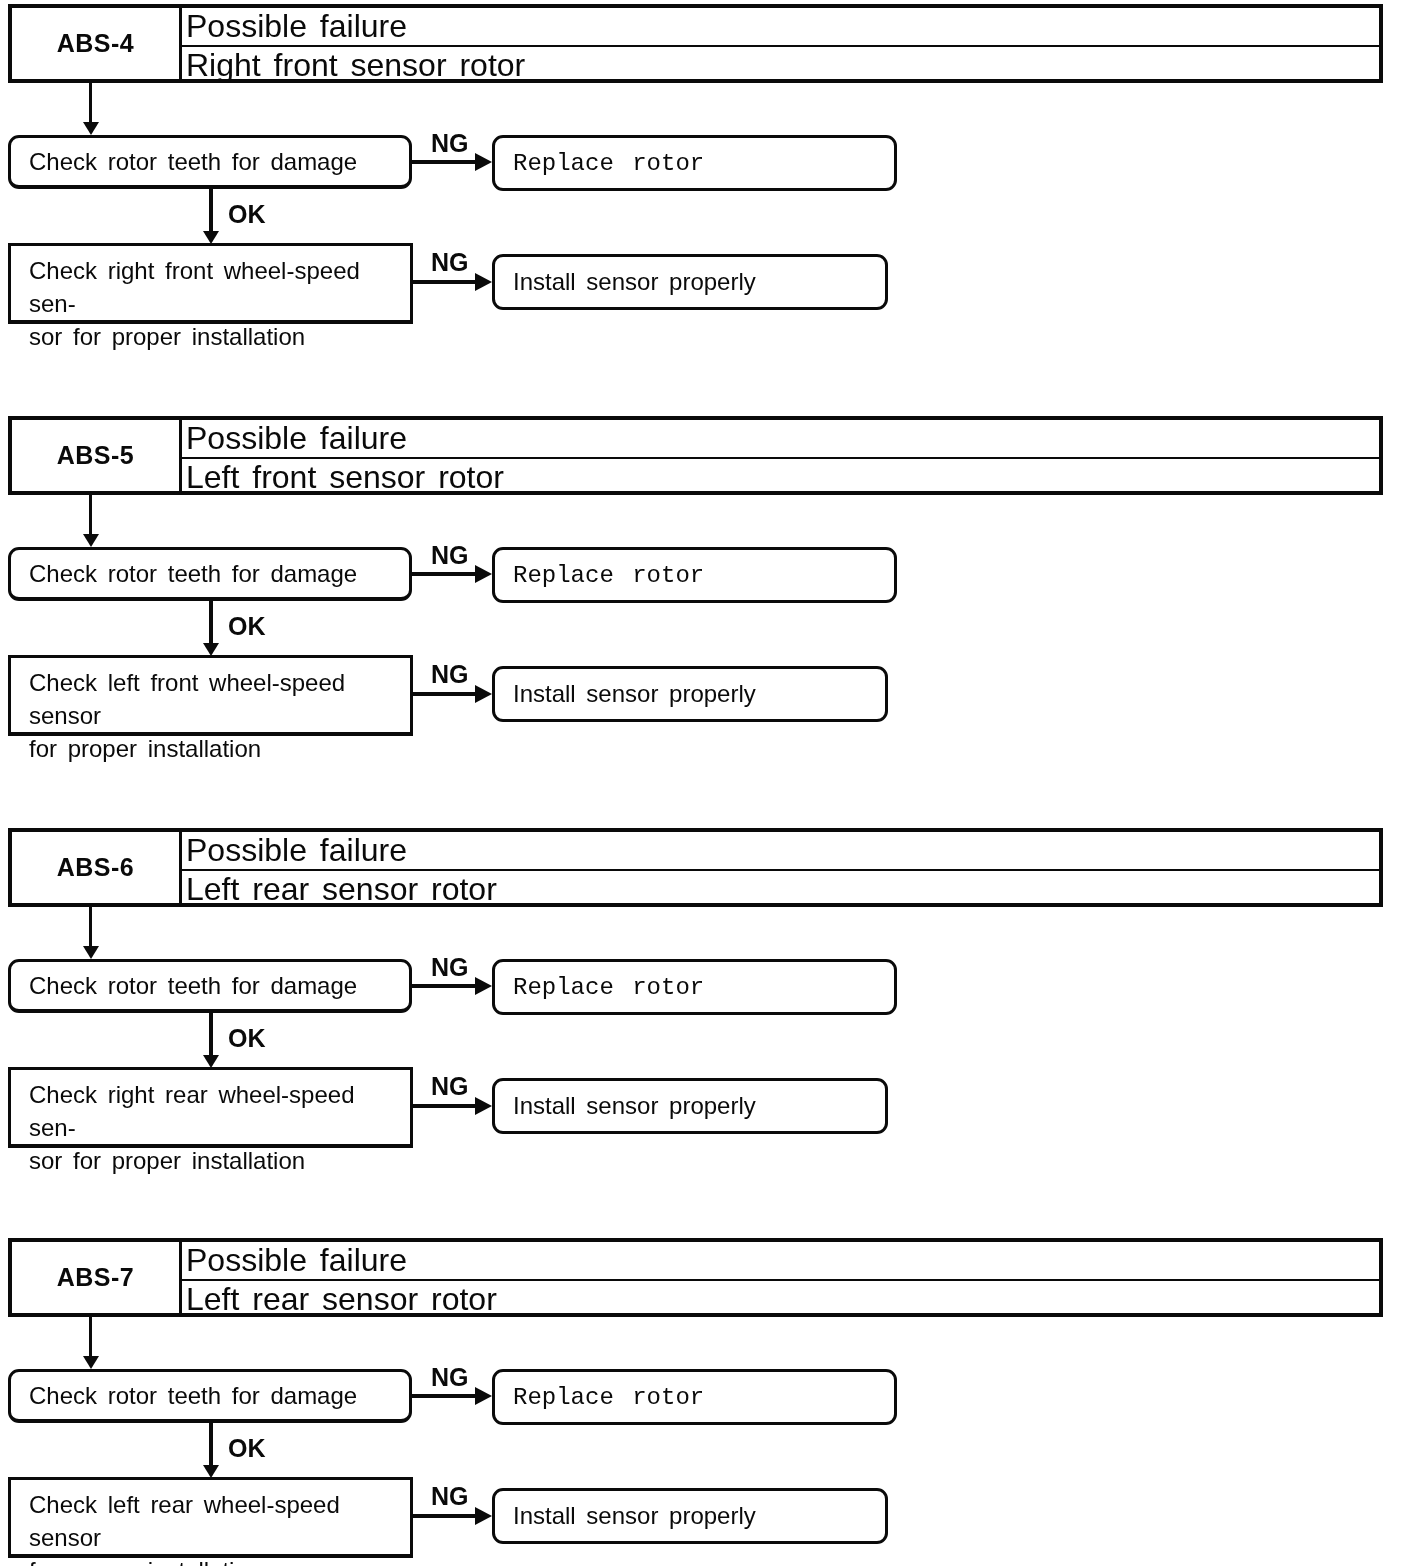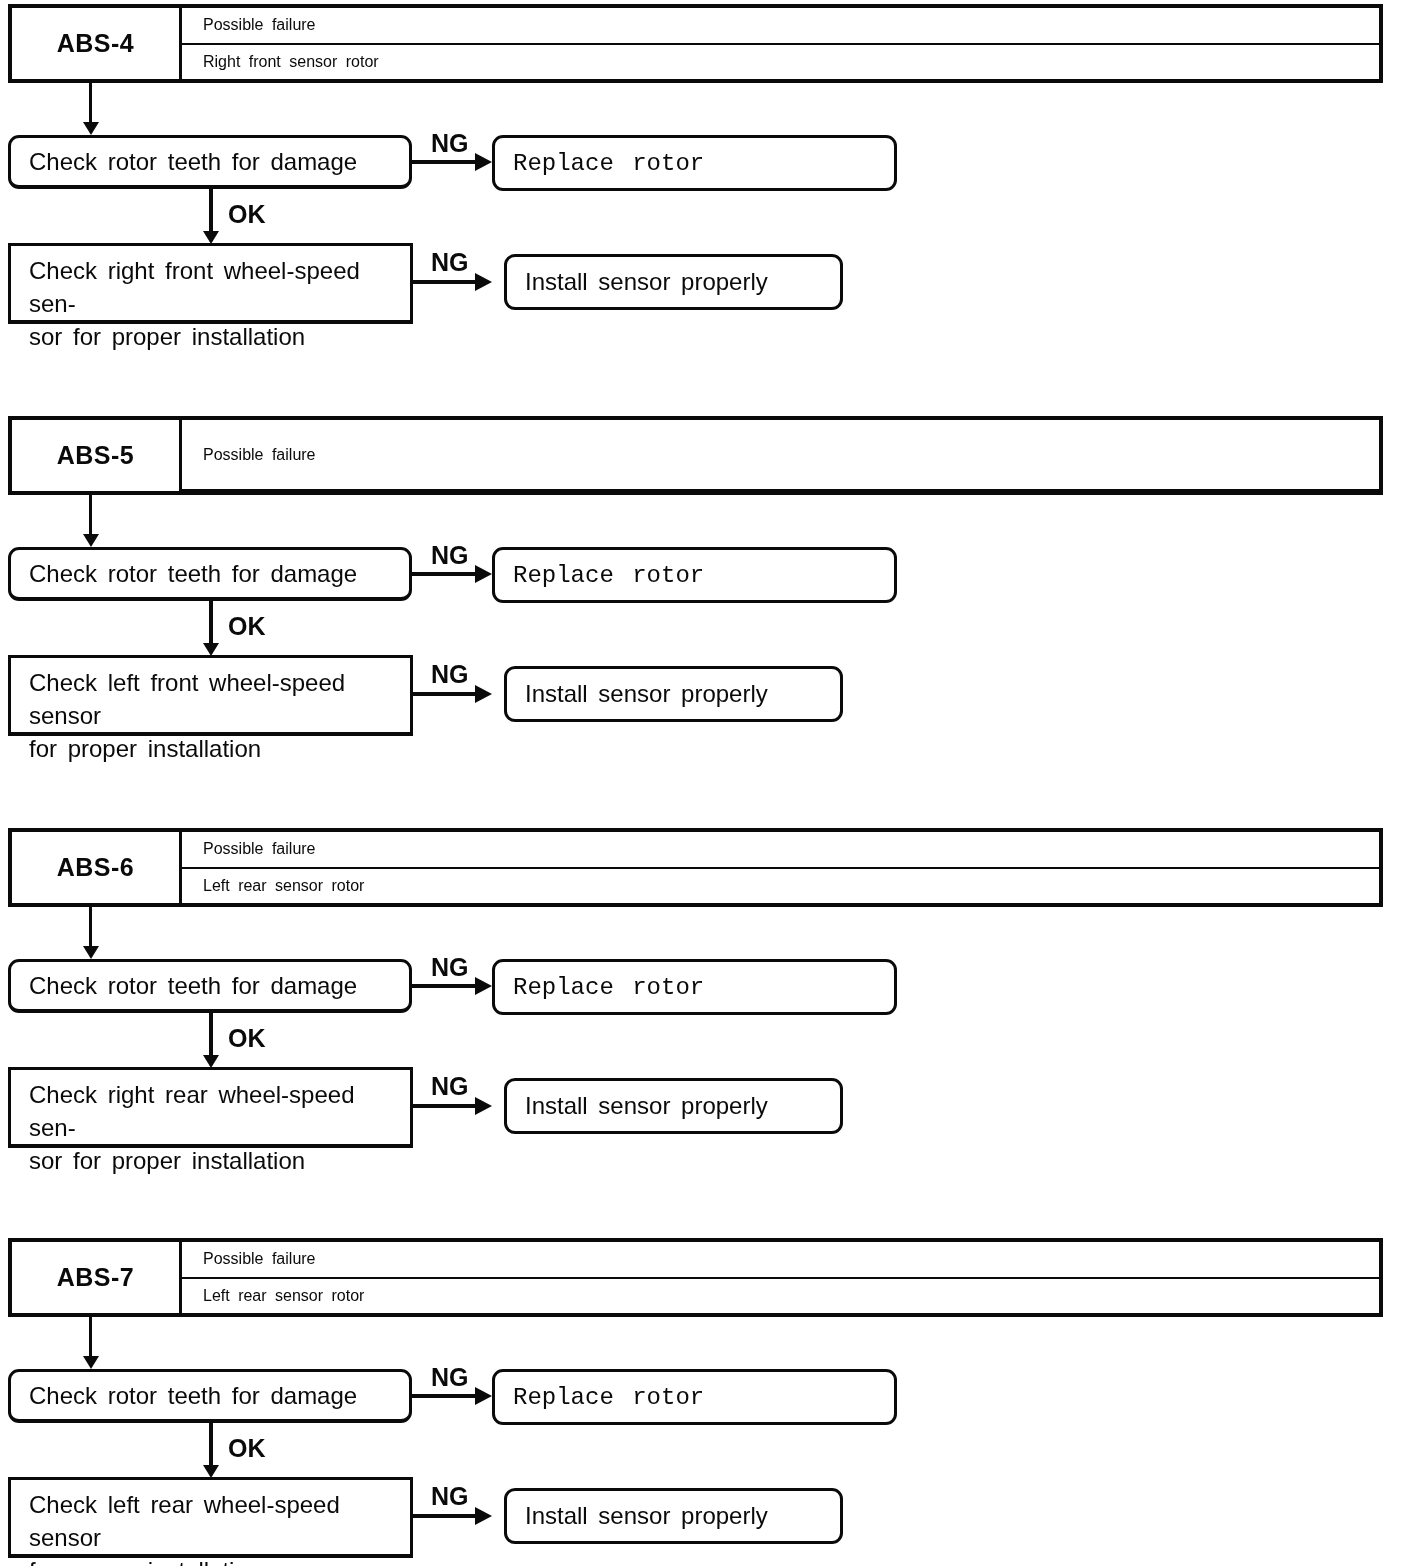--- a/index.html
+++ b/index.html
@@ -17,36 +17,36 @@
     border:4px solid var(--ink); box-sizing:border-box; display:flex;
     background:var(--paper);
   }
   .hdr-code {
     width:167px; flex:0 0 167px; border-right:3px solid var(--ink);
     display:flex; align-items:center; justify-content:center;
     font-weight:bold; font-size:25px; letter-spacing:0.5px;
   }
   .hdr-rows { flex:1; display:flex; flex-direction:column; }
   .hdr-row {
-    flex:1; display:flex; align-items:center; padding-left:21px;
-    font-size:16px; word-spacing:4px;
+    flex:1; display:flex; align-items:center; padding-left:4px;
+    font-size:32px; word-spacing:4px;
   }
   .hdr-row.first { border-bottom:2px solid var(--ink); }
 
   
   .box {
     position:absolute; box-sizing:border-box; border:3px solid var(--ink);
     font-size:24px; word-spacing:4px; background:var(--paper);
   }
   .box.single { display:flex; align-items:center; padding-left:18px;border-radius:11px; }
   .box.multi  { padding:8px 20px 0 18px; line-height:33px; white-space:pre-line; }
   .check1  { left:8px;   top:131px; width:404px; height:54px; border-width:3px 3px 4px 3px; }
   .action1 { left:492px; top:131px; width:405px; height:56px;font-family:Liberation Mono, monospace; }
   .check2  { left:8px;   top:239px; width:405px; height:81px; border-width:3px 3px 4px 3px; }
-  .action2 { left:504px; top:250px; width:339px; height:56px; }
+  .action2 { left:492px; top:250px; width:396px; height:56px; }
 
   
   .vline { position:absolute; background:var(--ink); }
   .vhead { position:absolute; width:0; height:0;
            border-left:8px solid transparent; border-right:8px solid transparent;
            border-top:13px solid var(--ink); }
   .entry-line { left:89px;  top:79px;  width:3px; height:41px; }
   .entry-head { left:83px;  top:118px; }
   .ok-line    { left:209px; top:185px; width:4px; height:43px; }
   .ok-head    { left:203px; top:227px; }
@@ -93,20 +93,21 @@
   <div class="hline ng2-line"></div>
   <div class="hhead ng2-head"></div>
   <div class="box single action2">Install sensor properly</div>
 </div>
 
 <div class="sec" style="top:416px">
   <div class="hdr">
     <div class="hdr-code">ABS-5</div>
     <div class="hdr-rows">
       <div class="hdr-row first">Possible failure</div>
+      <div class="hdr-row">Left front sensor rotor</div>
     </div>
   </div>
   <div class="vline entry-line"></div>
   <div class="vhead entry-head"></div>
   <div class="box single check1">Check rotor teeth for damage</div>
   <div class="lbl ng1-label">NG</div>
   <div class="hline ng1-line"></div>
   <div class="hhead ng1-head"></div>
   <div class="box single action1">Replace rotor</div>
   <div class="vline ok-line"></div>

